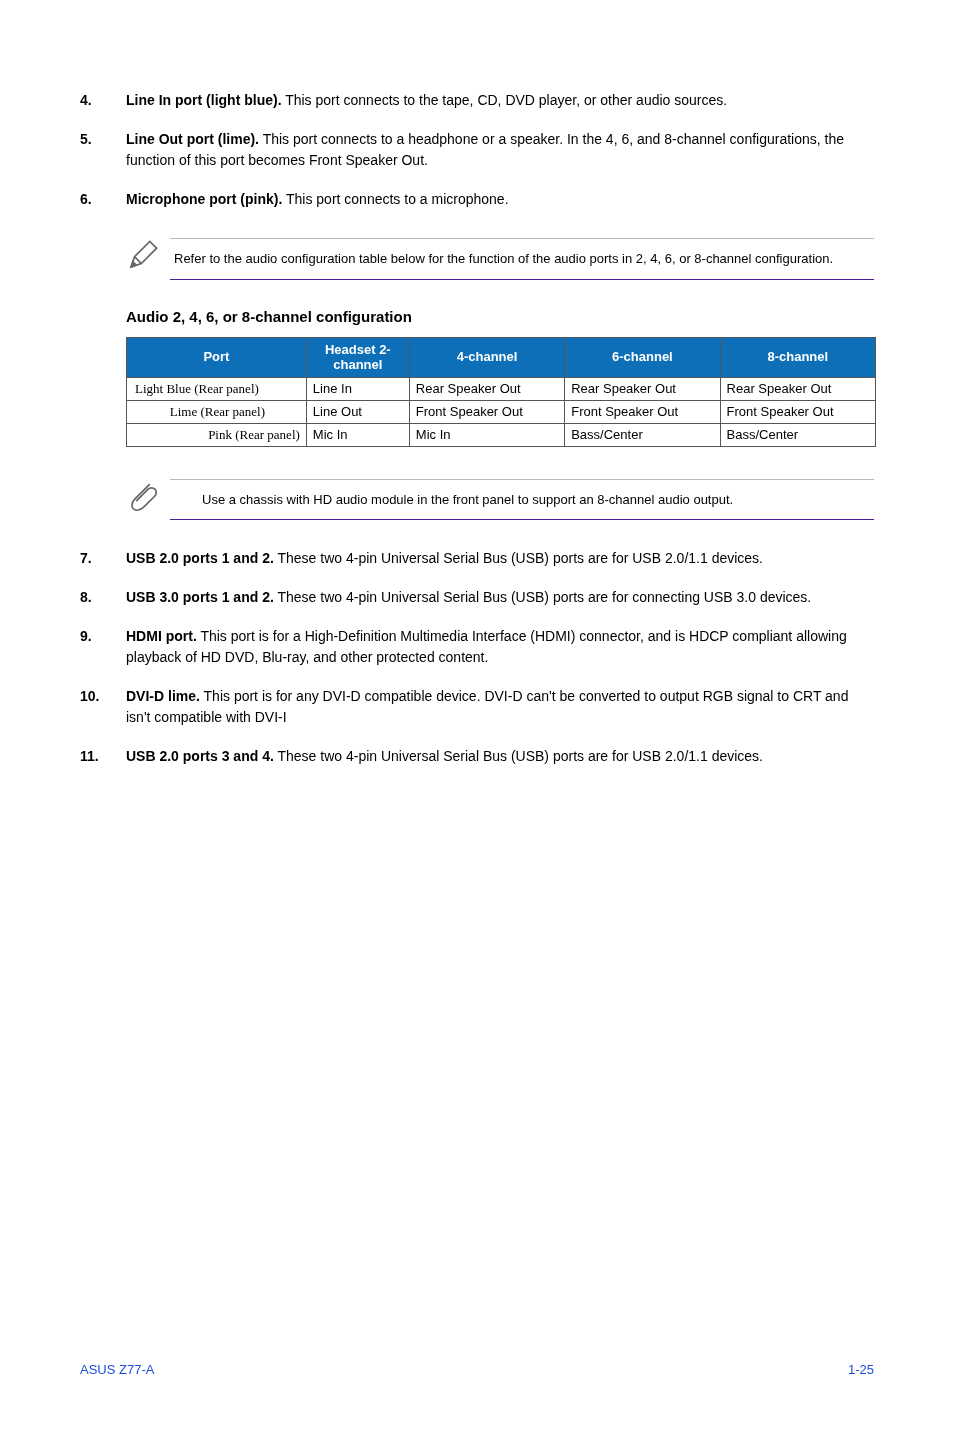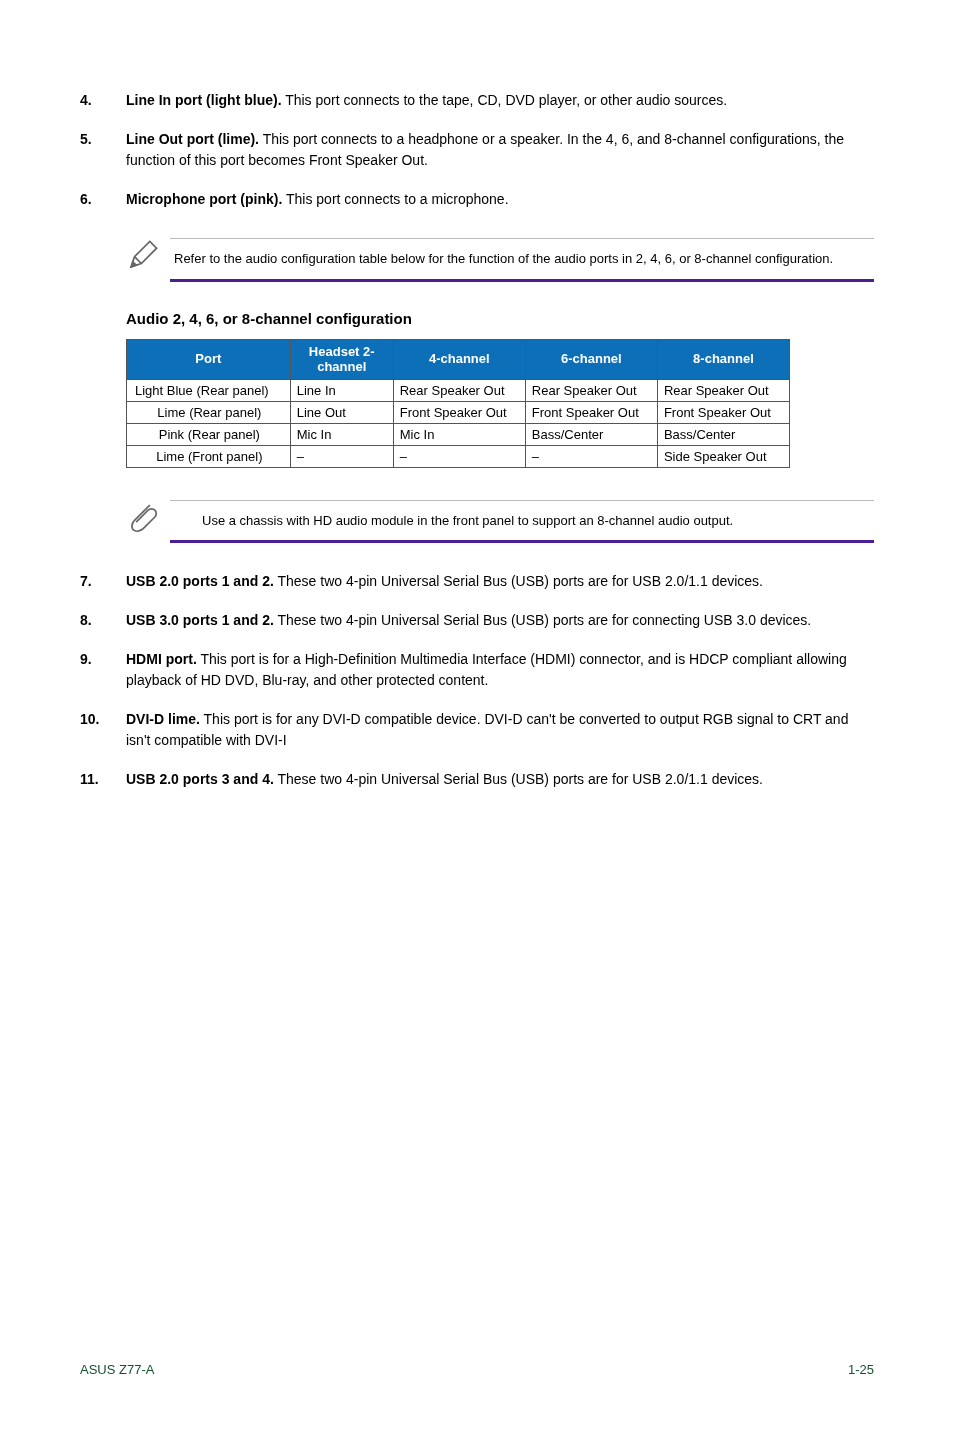--- a/index.html
+++ b/index.html
@@ -42,21 +42,21 @@
     width: 44px;
     flex-shrink: 0;
   }
   .note-block .icon svg {
     width: 34px;
     height: 34px;
   }
   .note-block .textwrap {
     flex: 1;
     border-top: 1px solid #bbb;
-    border-bottom: 3px solid #4c1d95;
+    border-bottom: 1px solid #4c1d95;
     padding: 10px 0 10px 4px;
     font-size: 13px;
     line-height: 1.5;
   }
   .note-block .textwrap .nb-lead {
     font-weight: bold;
     display: block;
     margin-bottom: 2px;
   }
   .note-block .textwrap .nb-sub {
@@ -64,50 +64,51 @@
     padding-left: 28px;
   }
   .subhead {
     font-weight: bold;
     font-size: 15px;
     margin: 8px 0 12px 46px;
   }
   table.audio {
     border-collapse: collapse;
     margin-left: 46px;
-    width: 664px;
+    width: 750px;
     font-size: 13px;
   }
   table.audio th {
     background: #0d6fb8;
     color: #fff;
     font-weight: bold;
     border: 1px solid #555;
     padding: 4px 6px;
     text-align: center;
     line-height: 1.2;
   }
   table.audio td {
     border: 1px solid #555;
     padding: 3px 6px;
     text-align: left;
   }
   table.audio td.left {
     text-align: left;
     padding-left: 8px;
+    font-family: Liberation Serif, serif;
   }
   .footer {
     position: absolute;
     bottom: 55px;
     left: 80px;
     right: 80px;
     display: flex;
     justify-content: space-between;
     font-size: 13px;
-    color: #14532d;
+    color: #1d4ed8;
   }
 </style>
 </head>
 <body>
 
 <div class="page">
 
   <div class="numbered-item">
     <div class="num">4.</div>
     <div class="txt"><span class="lead">Line In port (light blue).</span><span> This port connects to the tape, CD, DVD player, or other audio sources.</span></div>
@@ -155,32 +156,25 @@
           <td>Rear Speaker Out</td>
       </tr>
       <tr>
         <td class="left" style="text-align:center">Lime (Rear panel)</td>
           <td>Line Out</td>
           <td>Front Speaker Out</td>
           <td>Front Speaker Out</td>
           <td>Front Speaker Out</td>
       </tr>
       <tr>
-        <td class="left" style="text-align:center">Pink (Rear panel)</td>
+        <td class="left" style="text-align:right">Pink (Rear panel)</td>
           <td>Mic In</td>
           <td>Mic In</td>
           <td>Bass/Center</td>
           <td>Bass/Center</td>
-      </tr>
-      <tr>
-        <td class="left" style="text-align:center">Lime (Front panel)</td>
-          <td>–</td>
-          <td>–</td>
-          <td>–</td>
-          <td>Side Speaker Out</td>
       </tr>
     </tbody>
   </table>
 
   <div class="note-block" style="margin-top:32px">
     <div class="icon">
       <svg viewBox="0 0 40 40">
           <g fill="none" stroke="#666" stroke-width="2">
             <path d="M28 6 L10 24 C6 28 6 34 10 36 C14 38 18 36 22 32 L34 20 C36 18 36 14 34 12 C32 10 28 10 26 12 L12 26"></path>
           </g>

